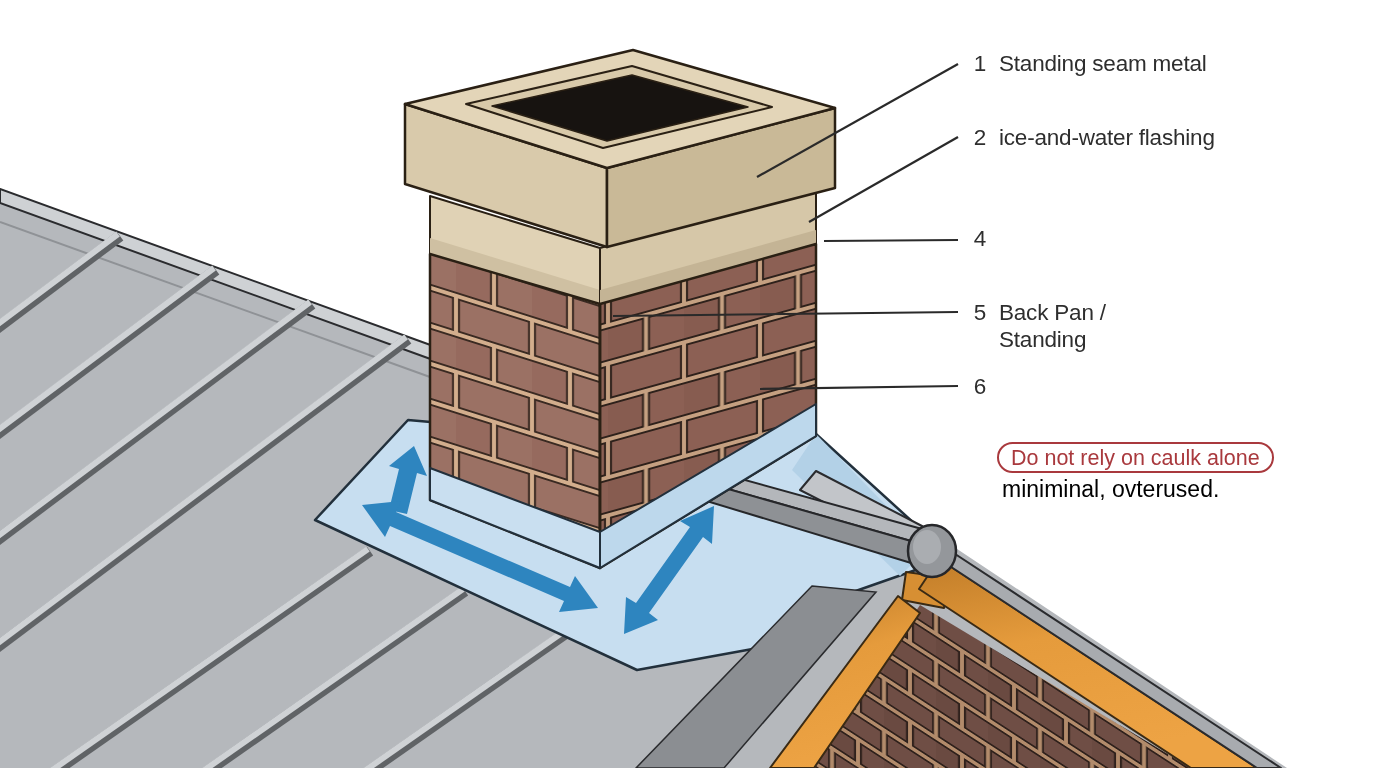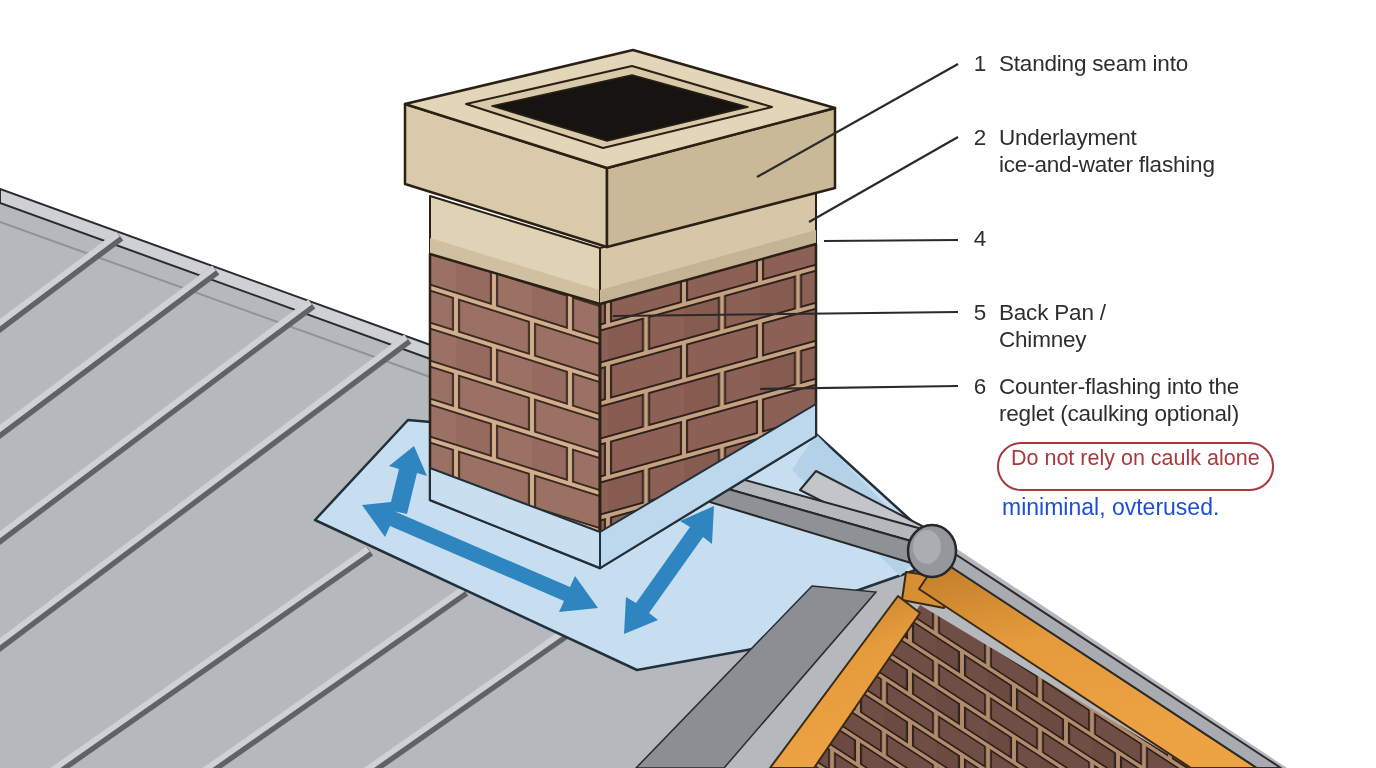--- a/index.html
+++ b/index.html
@@ -9,23 +9,23 @@
   }
   .stage svg{position:absolute;left:0;top:0;}
   .callout{
     position:absolute;display:flex;gap:13px;color:#2e2e2e;
     font-size:22.5px;line-height:27px;letter-spacing:-0.2px;
   }
   .callout .num{width:26px;text-align:right;flex:none;}
   .note{position:absolute;left:997px;top:442px;}
   .note-oval{
     display:inline-block;border:2.5px solid #a9393d;border-radius:24px;
-    padding:1px 12px 18px;color:#a9393d;font-size:21.5px;line-height:26px;
+    padding:1px 12px 0;color:#a9393d;font-size:21.5px;line-height:26px;
   }
-  .note-below{color:#1d4ed8;font-size:23px;line-height:27px;margin-top:3px;padding-left:5px;}
+  .note-below{color:#000000;font-size:23px;line-height:27px;margin-top:3px;padding-left:5px;}
 </style>
 </head>
 <body>
 
 <div class="stage">
 
 <svg width="1376" height="768" viewBox="0 0 1376 768">
   <defs>
     <pattern id="brickL" width="76" height="76" patternUnits="userSpaceOnUse" patternTransform="skewY(17.5)">
       <rect x="0" y="0" width="76" height="76" fill="#d3ae8d"></rect>
@@ -142,52 +142,47 @@
     <path d="M809,222 L958,137"></path>
     <path d="M824,241 L958,240"></path>
     <path d="M613,316 L958,312"></path>
     <path d="M760,389 L958,386"></path>
   </g>
 </svg>
 
 <div class="callout" style="left:960px;top:50px">
   <div class="num">1</div>
   <div>
-    <div>Standing seam into</div>
+    <div>Standing seam metal</div>
   </div>
 </div>
 
 <div class="callout" style="left:960px;top:124px">
   <div class="num">2</div>
   <div>
-    <div>Underlayment</div>
     <div>ice-and-water flashing</div>
   </div>
 </div>
 
 <div class="callout" style="left:960px;top:225px">
   <div class="num">4</div>
   <div>
   </div>
 </div>
 
 <div class="callout" style="left:960px;top:299px">
   <div class="num">5</div>
   <div>
     <div>Back Pan /</div>
-    <div>Chimney</div>
+    <div>Standing</div>
   </div>
 </div>
 
 <div class="callout" style="left:960px;top:373px">
   <div class="num">6</div>
-  <div>
-    <div>Counter-flashing into the</div>
-    <div>reglet (caulking optional)</div>
-  </div>
 </div>
 
 <div class="note">
   <span class="note-oval">Do not rely on caulk alone</span>
   <div class="note-below">miniminal, ovterused.</div>
 </div>
 
 </div>
 
 </body></html>

